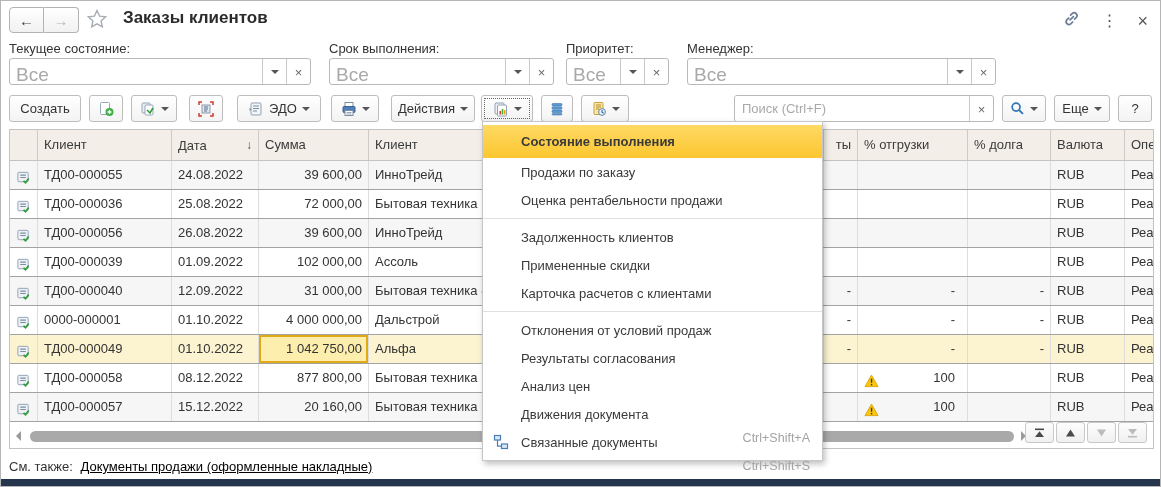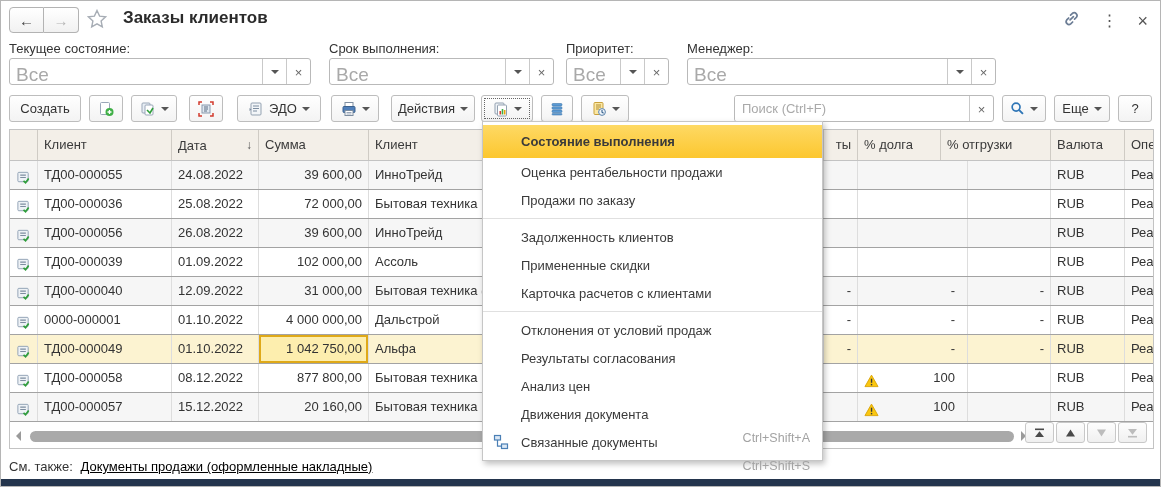--- a/index.html
+++ b/index.html
@@ -289,22 +289,22 @@
       <div class="th col-icon"></div>
       <div class="th col-num">Клиент</div>
       <div class="th col-date">
         <span>Дата</span>
         <span class="sorticon">↓</span>
       </div>
       <div class="th col-sum">Сумма</div>
       <div class="th col-client">Клиент</div>
       <div class="th col-gap"></div>
       <div class="th col-pay">ты</div>
+      <div class="th col-ship">% отгрузки</div>
       <div class="th col-debt" style="justify-content:flex-start">% долга</div>
-      <div class="th col-ship">% отгрузки</div>
       <div class="th col-cur">Валюта</div>
       <div class="th col-op">Опе</div>
     </div>
 
     <div class="tr odd">
       <div class="td col-icon">
           <span class="icon16"><svg width="15" height="15" viewBox="0 0 16 16">
               <rect x="2" y="2.5" width="11" height="10" rx="1" fill="#eef2f6" stroke="#8fa0b3"></rect>
               <path d="M4.5 5.5h6M4.5 8h6" stroke="#7d8da0" stroke-width="1.2"></path>
               <path d="M8 11.5l2.2 2L13.5 9" stroke="#2f9e3a" stroke-width="1.8" fill="none"></path>
@@ -550,24 +550,24 @@
           </span>
       </div>
     </div>
   </div>
 
   <div class="menu">
     <div class="mi hl">
       <span>Состояние выполнения</span>
     </div>
     <div class="mi">
+      <span>Продажи по заказу</span>
+    </div>
+    <div class="mi">
       <span>Оценка рентабельности продажи</span>
-    </div>
-    <div class="mi">
-      <span>Продажи по заказу</span>
     </div>
     <div class="menu-sep"></div>
     <div class="mi">
       <span>Задолженность клиентов</span>
     </div>
     <div class="mi">
       <span>Примененные скидки</span>
     </div>
     <div class="mi">
       <span>Карточка расчетов с клиентами</span>

